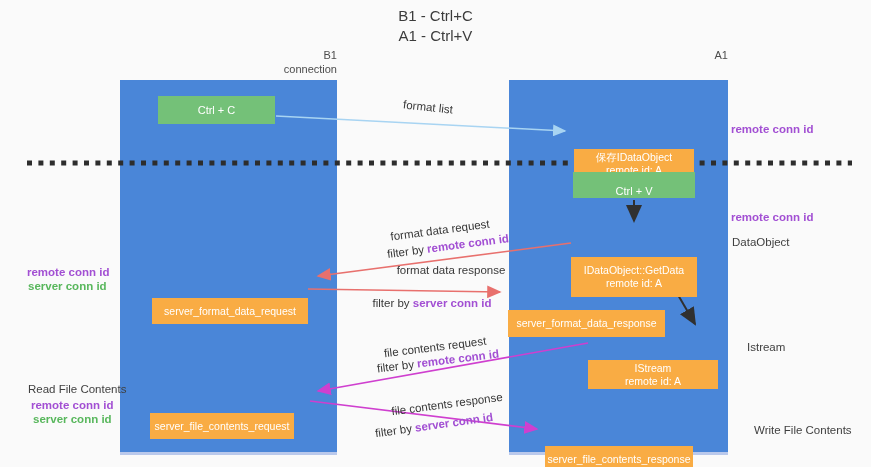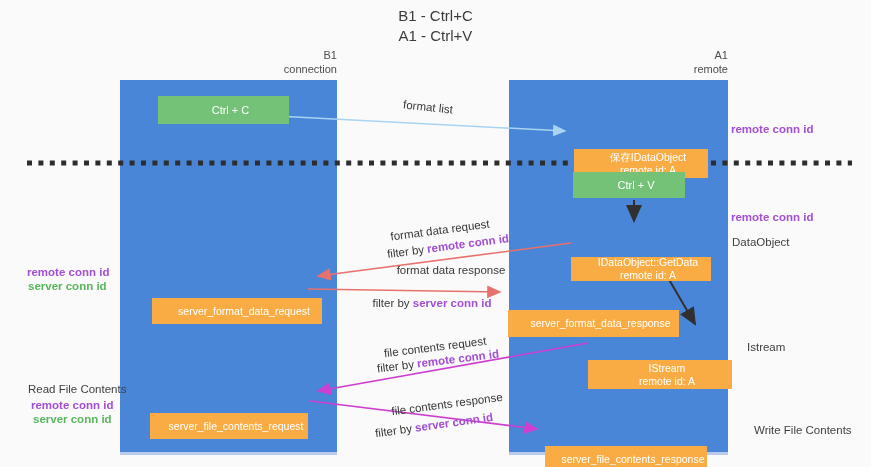--- a/index.html
+++ b/index.html
@@ -10,21 +10,21 @@
            font-size:15px; line-height:20px; color:#3c3c3c; z-index:4; }
 
   .col-header { position:absolute; top:48px; text-align:right; font-size:11px;
                 line-height:14px; color:#4c4c4c; z-index:4; }
 
   .column { position:absolute; top:80px; height:372px;
             background:var(--column-blue,#4a86d8);
             border-bottom:3px solid #bac9ec; z-index:1; }
 
   .node { position:absolute; display:flex; flex-direction:column; align-items:center;
-          justify-content:center; color:#ffffff; text-align:center; z-index:4;padding-left:14px; }
+          justify-content:center; color:#ffffff; text-align:center; z-index:4; }
   .node.green  { background:var(--node-green,#74c178); }
   .node.orange { background:var(--node-orange,#f9ac44);margin-top:30px; }
   .node .l1 { font-size:11px; line-height:13px; }
   .node .l2 { font-size:10.5px; line-height:13px; }
   .node.small-text .l1 { font-size:10.5px; }
 
   .side-label { position:absolute; font-size:11.5px; white-space:nowrap; z-index:4; }
   .purple    { color:var(--text-purple,#a24fd3); font-weight:bold; }
   .greentext { color:var(--text-green,#58b75c); font-weight:bold; }
   .dark      { color:#3f3f3f; }
@@ -53,21 +53,20 @@
     <div>B1 - Ctrl+C</div>
     <div>A1 - Ctrl+V</div>
   </div>
 
   <div class="col-header" style="left:120px;width:217px;">
     <div>B1</div>
     <div>connection</div>
   </div>
   <div class="col-header" style="left:509px;width:219px;">
     <div>A1</div>
-    <div>remote</div>
   </div>
 
   <div class="column" style="left:120px;width:217px;"></div>
   <div class="column" style="left:509px;width:219px;"></div>
 
   <svg id="arrows" width="871" height="467" viewBox="0 0 871 467">
     <defs>
       <marker id="mb" viewBox="0 0 9 8" refX="8" refY="4" markerWidth="9" markerHeight="8" orient="auto">
           <path class="mk-blue" d="M0,0 L9,4 L0,8 z"></path>
         </marker>
@@ -93,25 +92,25 @@
 
   <div class="node green" style="left:158px;top:96px;width:117px;height:28px;">
     <div class="l1">Ctrl + C</div>
   </div>
 
   <div class="node orange small-text" style="left:574px;top:119px;width:120px;height:29px;">
     <div class="l1">保存IDataObject</div>
     <div class="l2">remote id: A</div>
   </div>
 
-  <div class="node green" style="left:573px;top:172px;width:98px;height:26px;">
+  <div class="node green" style="left:573px;top:172px;width:122px;height:26px;justify-content:flex-end;">
     <div class="l1">Ctrl + V</div>
   </div>
 
-  <div class="node orange small-text" style="left:571px;top:227px;width:126px;height:24px;">
+  <div class="node orange small-text" style="left:571px;top:227px;width:126px;height:40px;">
     <div class="l1">IDataObject::GetData</div>
     <div class="l2">remote id: A</div>
   </div>
 
   <div class="node orange" style="left:152px;top:268px;width:156px;height:26px;">
     <div class="l2">server_format_data_request</div>
   </div>
 
   <div class="node orange" style="left:508px;top:280px;width:157px;height:27px;">
     <div class="l2">server_format_data_response</div>

